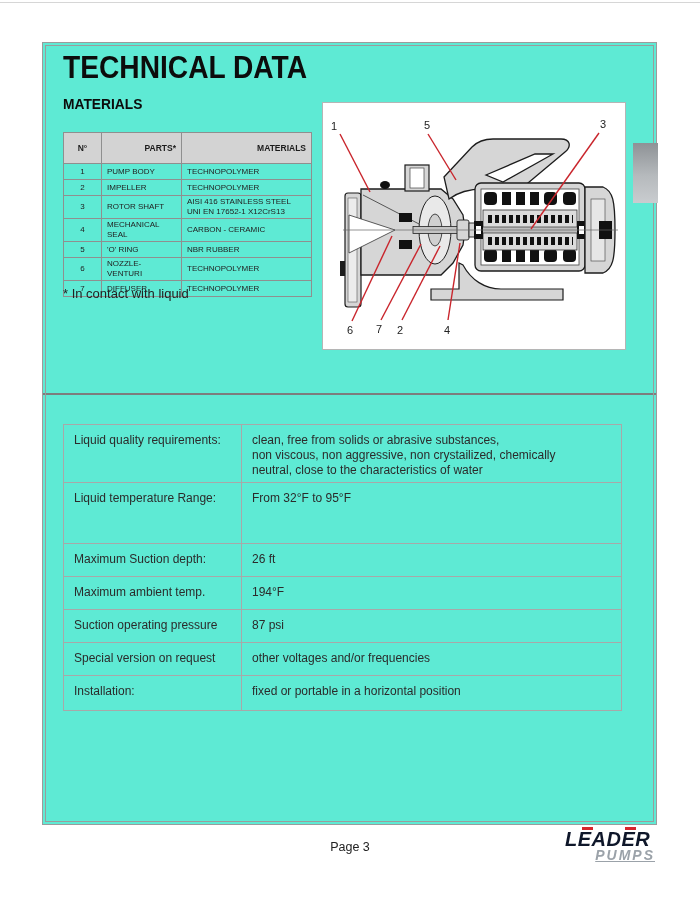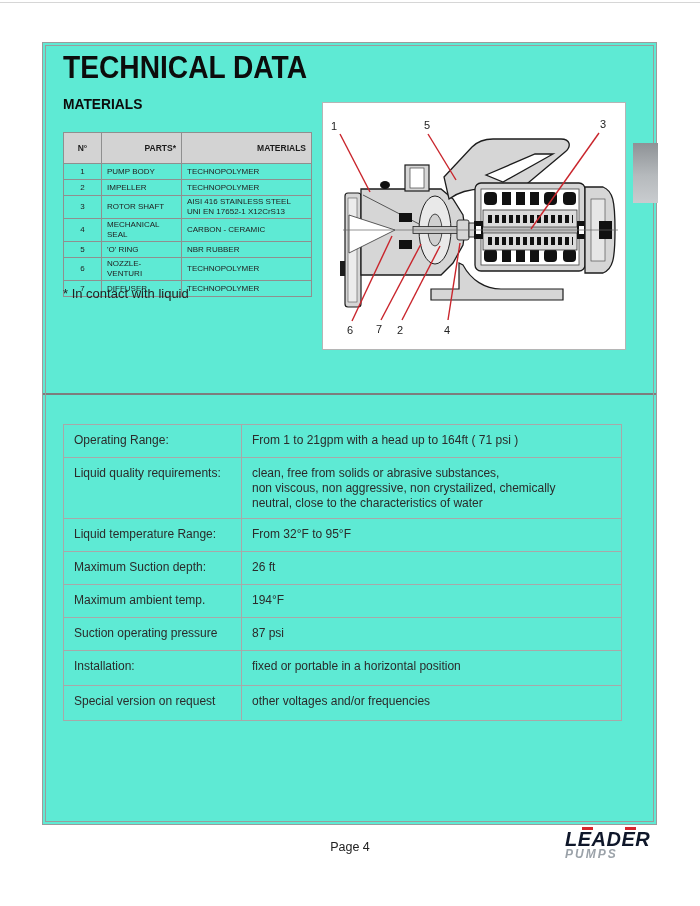--- a/index.html
+++ b/index.html
@@ -85,22 +85,22 @@
     font-size:12.5px;color:#222;
   }
   .logo{position:absolute;left:565px;top:829px;width:92px;height:36px;}
   .logo-word{position:relative;font-style:italic;font-weight:bold;font-size:20px;
     color:#0f172a;letter-spacing:.5px;line-height:20px;white-space:nowrap;}
   .logo-word .ltr{position:relative;display:inline-block;}
   .logo-word .ltr.has-bar::before{
     content:"";position:absolute;top:-2px;left:4px;width:11px;height:3px;background:#d6252b;
   }
   .logo-sub{
-    margin-top:-2px;font-style:italic;font-weight:bold;
-    font-size:12px;color:#9ba2a9;letter-spacing:2px;padding-right:2px;
+    margin-top:-2px;text-align:right;font-style:italic;font-weight:bold;
+    font-size:14px;color:#9ba2a9;letter-spacing:2px;padding-right:2px;text-decoration:underline;
   }
 </style>
 </head>
 <body>
 
 <div class="canvas">
   <div class="topline"></div>
 
   <div class="sheet">
 
@@ -244,24 +244,20 @@
 
     <div class="divider"></div>
 
     <table class="specs">
       <colgroup>
           <col class="c1">
           <col class="c2">
         </colgroup>
       <tbody>
           <tr>
-            <td>Operating Range:</td>
-            <td>From 1 to 21gpm with a head up to 164ft ( 71 psi )</td>
-          </tr>
-          <tr>
             <td>Liquid quality requirements:</td>
             <td>clean, free from solids or abrasive substances,
 non viscous, non aggressive, non crystailized, chemically
 neutral, close to the characteristics of water</td>
           </tr>
           <tr>
             <td>Liquid temperature Range:</td>
             <td>From 32°F to 95°F</td>
           </tr>
           <tr>
@@ -270,33 +266,33 @@
           </tr>
           <tr>
             <td>Maximum ambient temp.</td>
             <td>194°F</td>
           </tr>
           <tr>
             <td>Suction operating pressure</td>
             <td>87 psi</td>
           </tr>
           <tr>
+            <td>Special version on request</td>
+            <td>other voltages and/or frequencies</td>
+          </tr>
+          <tr>
             <td>Installation:</td>
             <td>fixed or portable in a horizontal position</td>
           </tr>
-          <tr>
-            <td>Special version on request</td>
-            <td>other voltages and/or frequencies</td>
-          </tr>
         </tbody>
     </table>
 
   </div>
 
   <div class="side-tab"></div>
 
-  <div class="page-number">Page 4</div>
+  <div class="page-number">Page 3</div>
 
   <div class="logo">
     <div class="logo-word"><span class="ltr">L</span><span class="ltr has-bar">E</span><span class="ltr">A</span><span class="ltr">D</span><span class="ltr has-bar">E</span><span class="ltr">R</span></div>
     <div class="logo-sub">PUMPS</div>
   </div>
 </div>
 
 </body></html>

